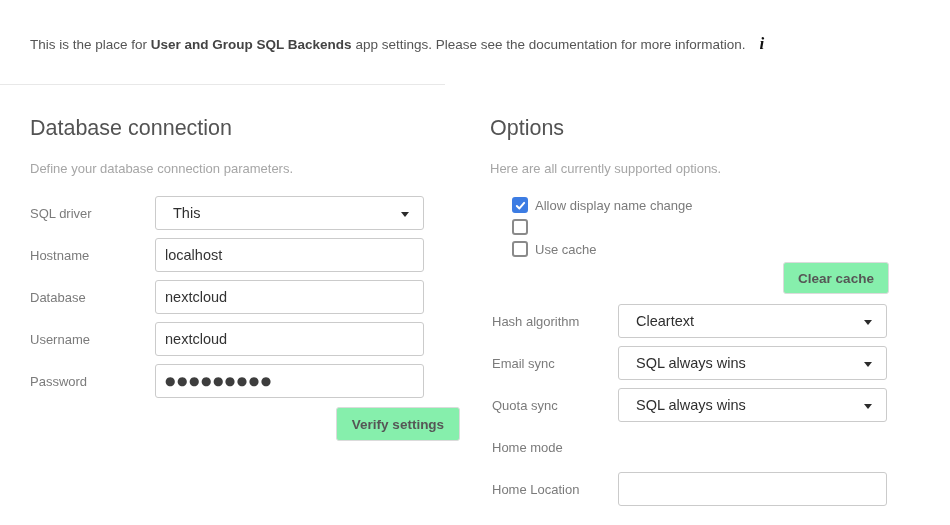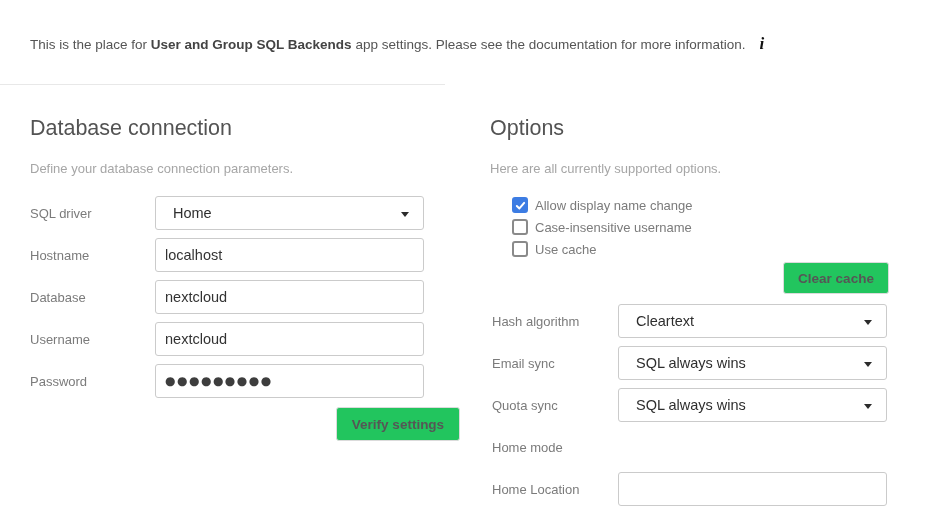--- a/index.html
+++ b/index.html
@@ -104,21 +104,21 @@
     width: 0; height: 0;
     border-left: 4.5px solid transparent;
     border-right: 4.5px solid transparent;
     border-top: 5.5px solid #2b2b2b;
     margin-top: 2px;
   }
 
   
   .btn {
     position: absolute;
-    background: #22c55e;
+    background: #86efac;
     border: 1px solid #dbdbdb;
     border-radius: 3px;
     color: #565656;
     font-family: "Liberation Sans", sans-serif;
     font-size: 13.5px;
     font-weight: 700;
     cursor: pointer;
     text-align: center;
   }
   #verify-btn { left: 302px; top: 407px; width: 124px; height: 34px; margin-left: 34px; }
@@ -154,21 +154,21 @@
 </div>
 <div class="top-divider"></div>
 
 <h2 class="section-title" id="db-title">Database connection</h2>
 <div class="section-sub" id="db-sub">Define your database connection parameters.</div>
 
 <div class="form" id="db-form">
   <div class="form-row">
     <span class="row-label">SQL driver</span>
     <div class="select-box">
-      <span class="select-value">Home</span>
+      <span class="select-value">This</span>
       <span class="caret"></span>
     </div>
   </div>
   <div class="form-row">
     <span class="row-label">Hostname</span>
     <input class="text-input" type="text" value="localhost" style="">
   </div>
   <div class="form-row">
     <span class="row-label">Database</span>
     <input class="text-input" type="text" value="nextcloud" style="">
@@ -194,21 +194,20 @@
       <svg width="11" height="11" viewBox="0 0 12 12">
           <polyline points="2,6.5 4.8,9.2 10,3.2" fill="none" stroke="#ffffff" stroke-width="2.2" stroke-linecap="round" stroke-linejoin="round"></polyline>
         </svg>
     </span>
     <span class="checkbox-label">Allow display name change</span>
   </div>
   <div class="checkbox-row">
     <span class="checkbox">
       
     </span>
-    <span class="checkbox-label">Case-insensitive username</span>
   </div>
   <div class="checkbox-row">
     <span class="checkbox">
       
     </span>
     <span class="checkbox-label">Use cache</span>
   </div>
 </div>
 
 <button class="btn" id="clear-cache-btn">Clear cache</button>

